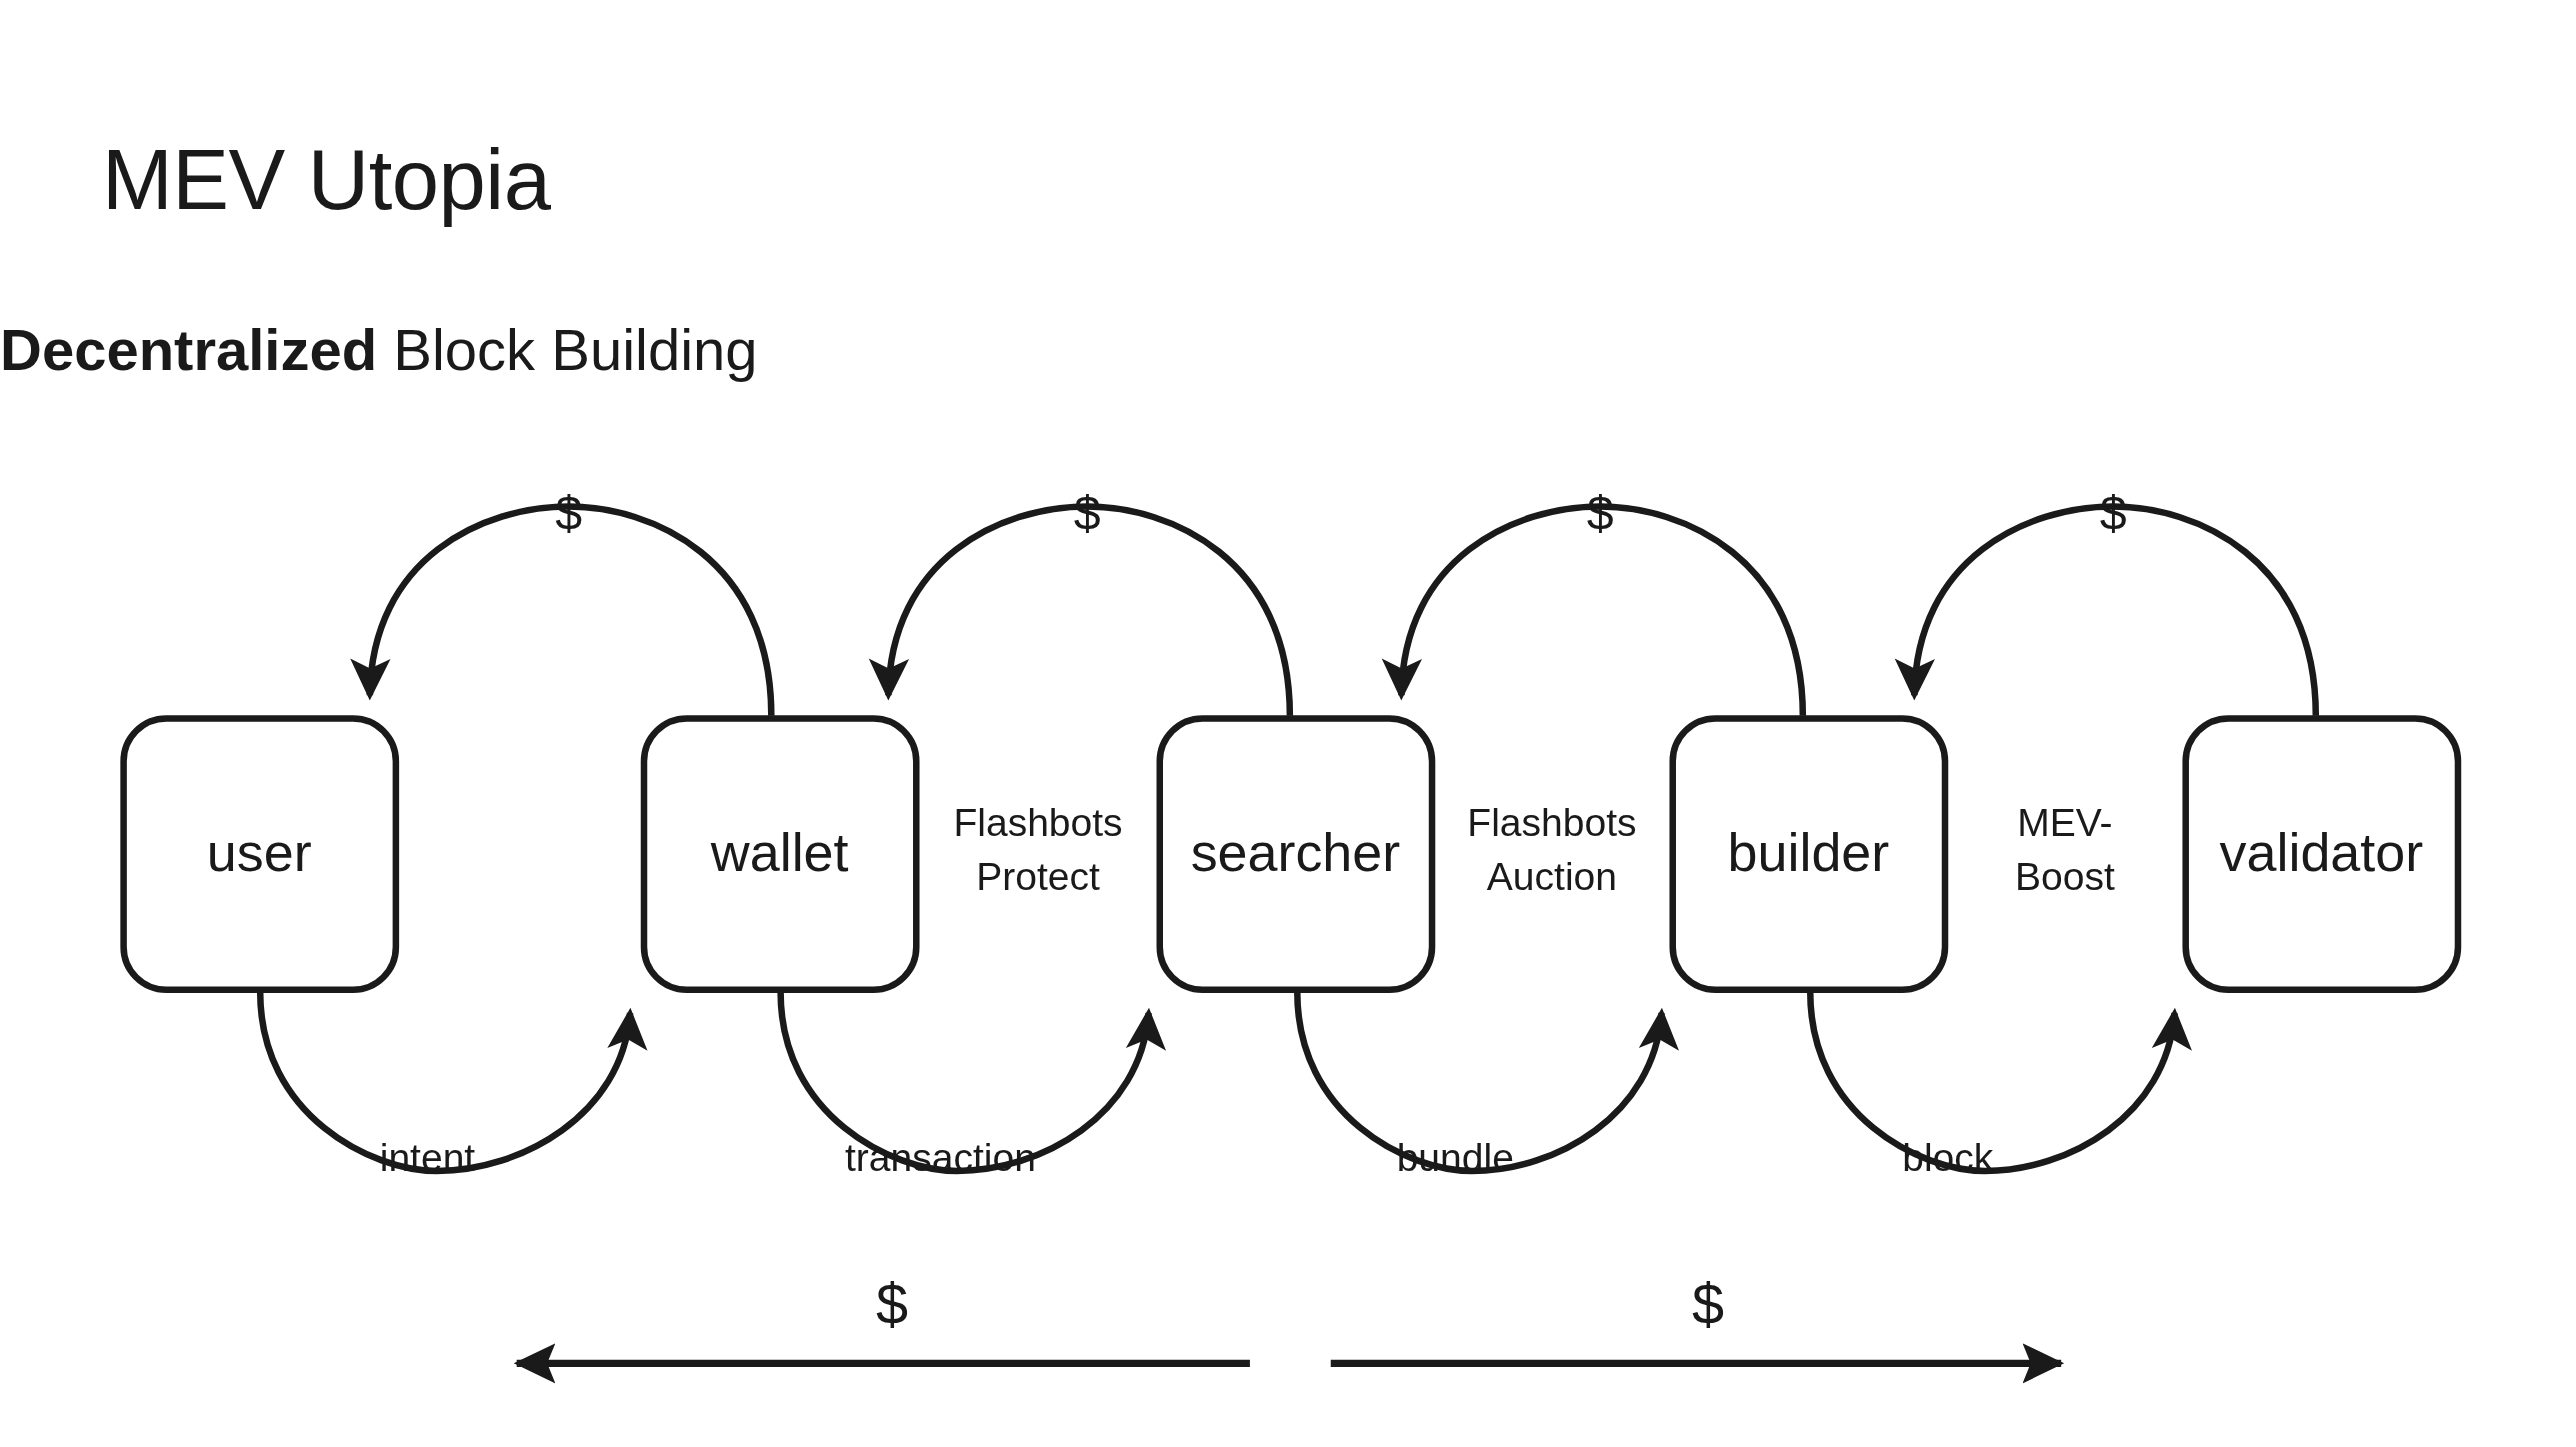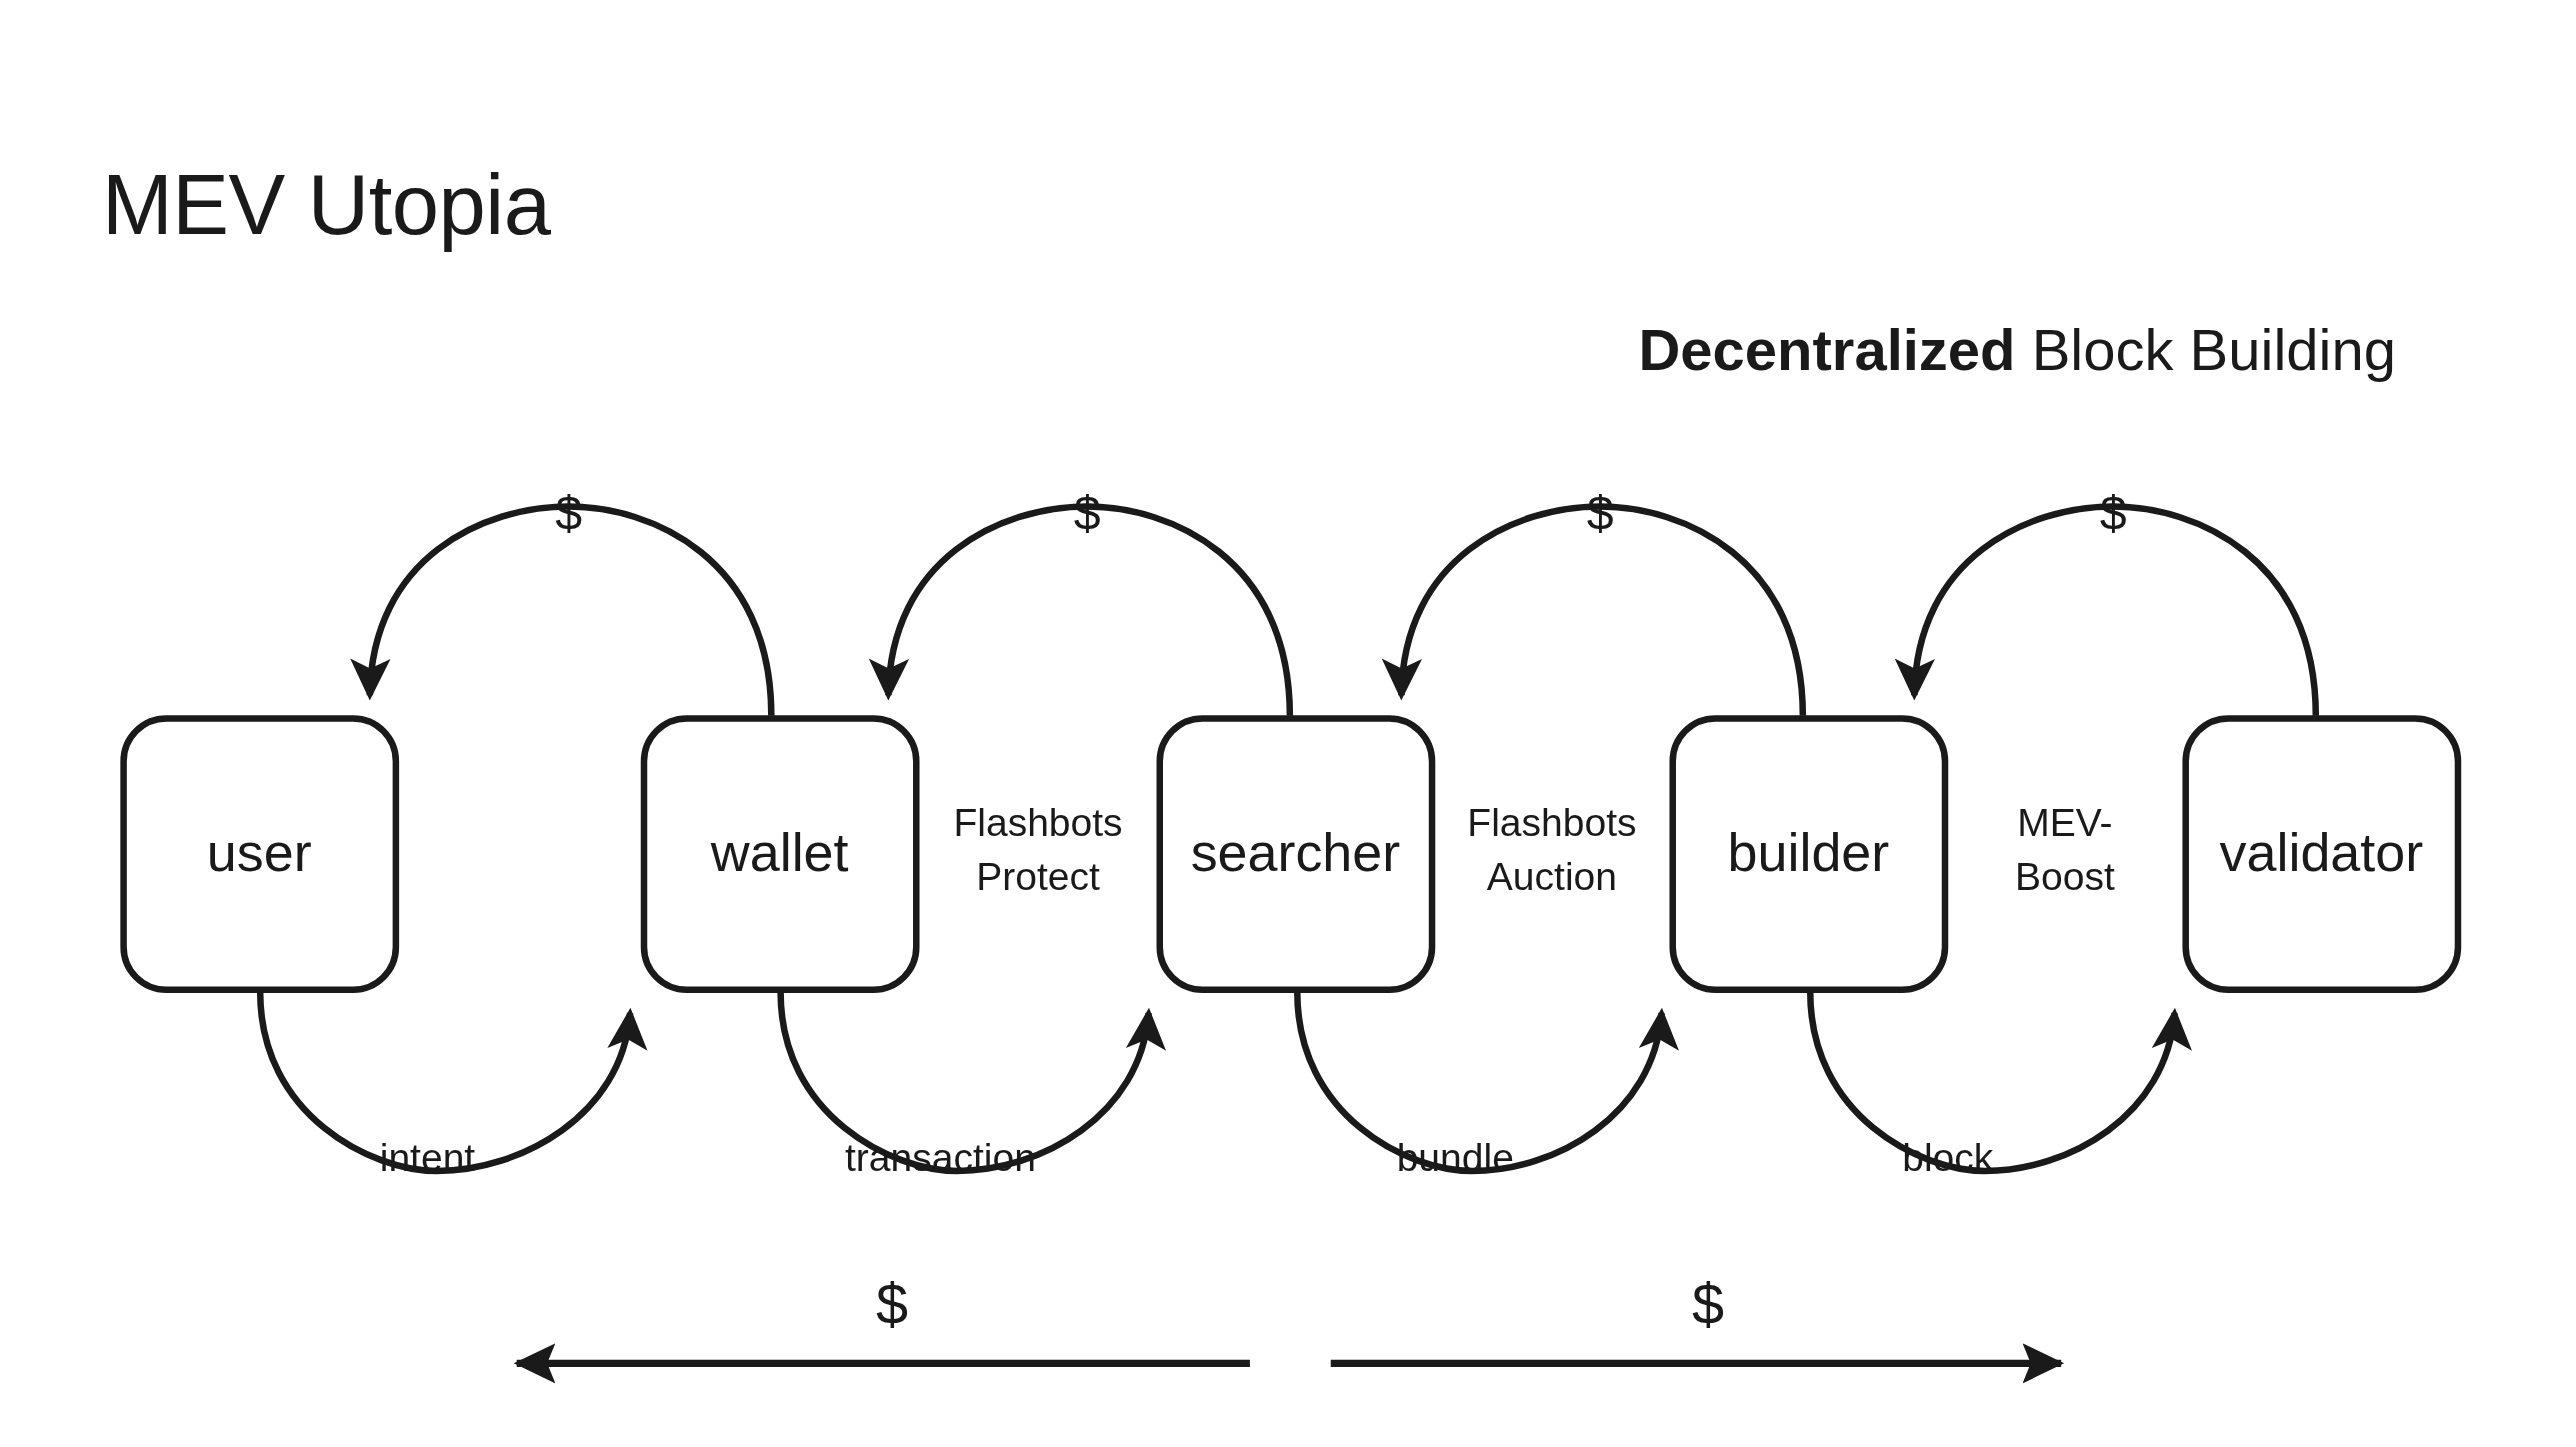--- a/index.html
+++ b/index.html
@@ -17,33 +17,33 @@
   }
   #stage {
     position: absolute;
     inset: 0;
     width: 2576px;
     height: 1448px;
   }
   #page-title {
     position: absolute;
     left: 102px;
-    top: 156px;
+    top: 131px;
     font-size: 85px;
     font-weight: 400;
     letter-spacing: -0.5px;
     color: #1a1a1a;
     white-space: nowrap;
   }
   #subtitle {
     position: absolute;
     left: 0;
     top: 316px;
     width: 2396px;
-    text-align: right;
+    text-align: left;
     font-size: 58px;
     color: #1a1a1a;
     white-space: nowrap;
   }
   #subtitle .strong { font-weight: 700; }
   #subtitle .light  { font-weight: 400; }
 
   svg#diagram {
     position: absolute;
     left: 0;

